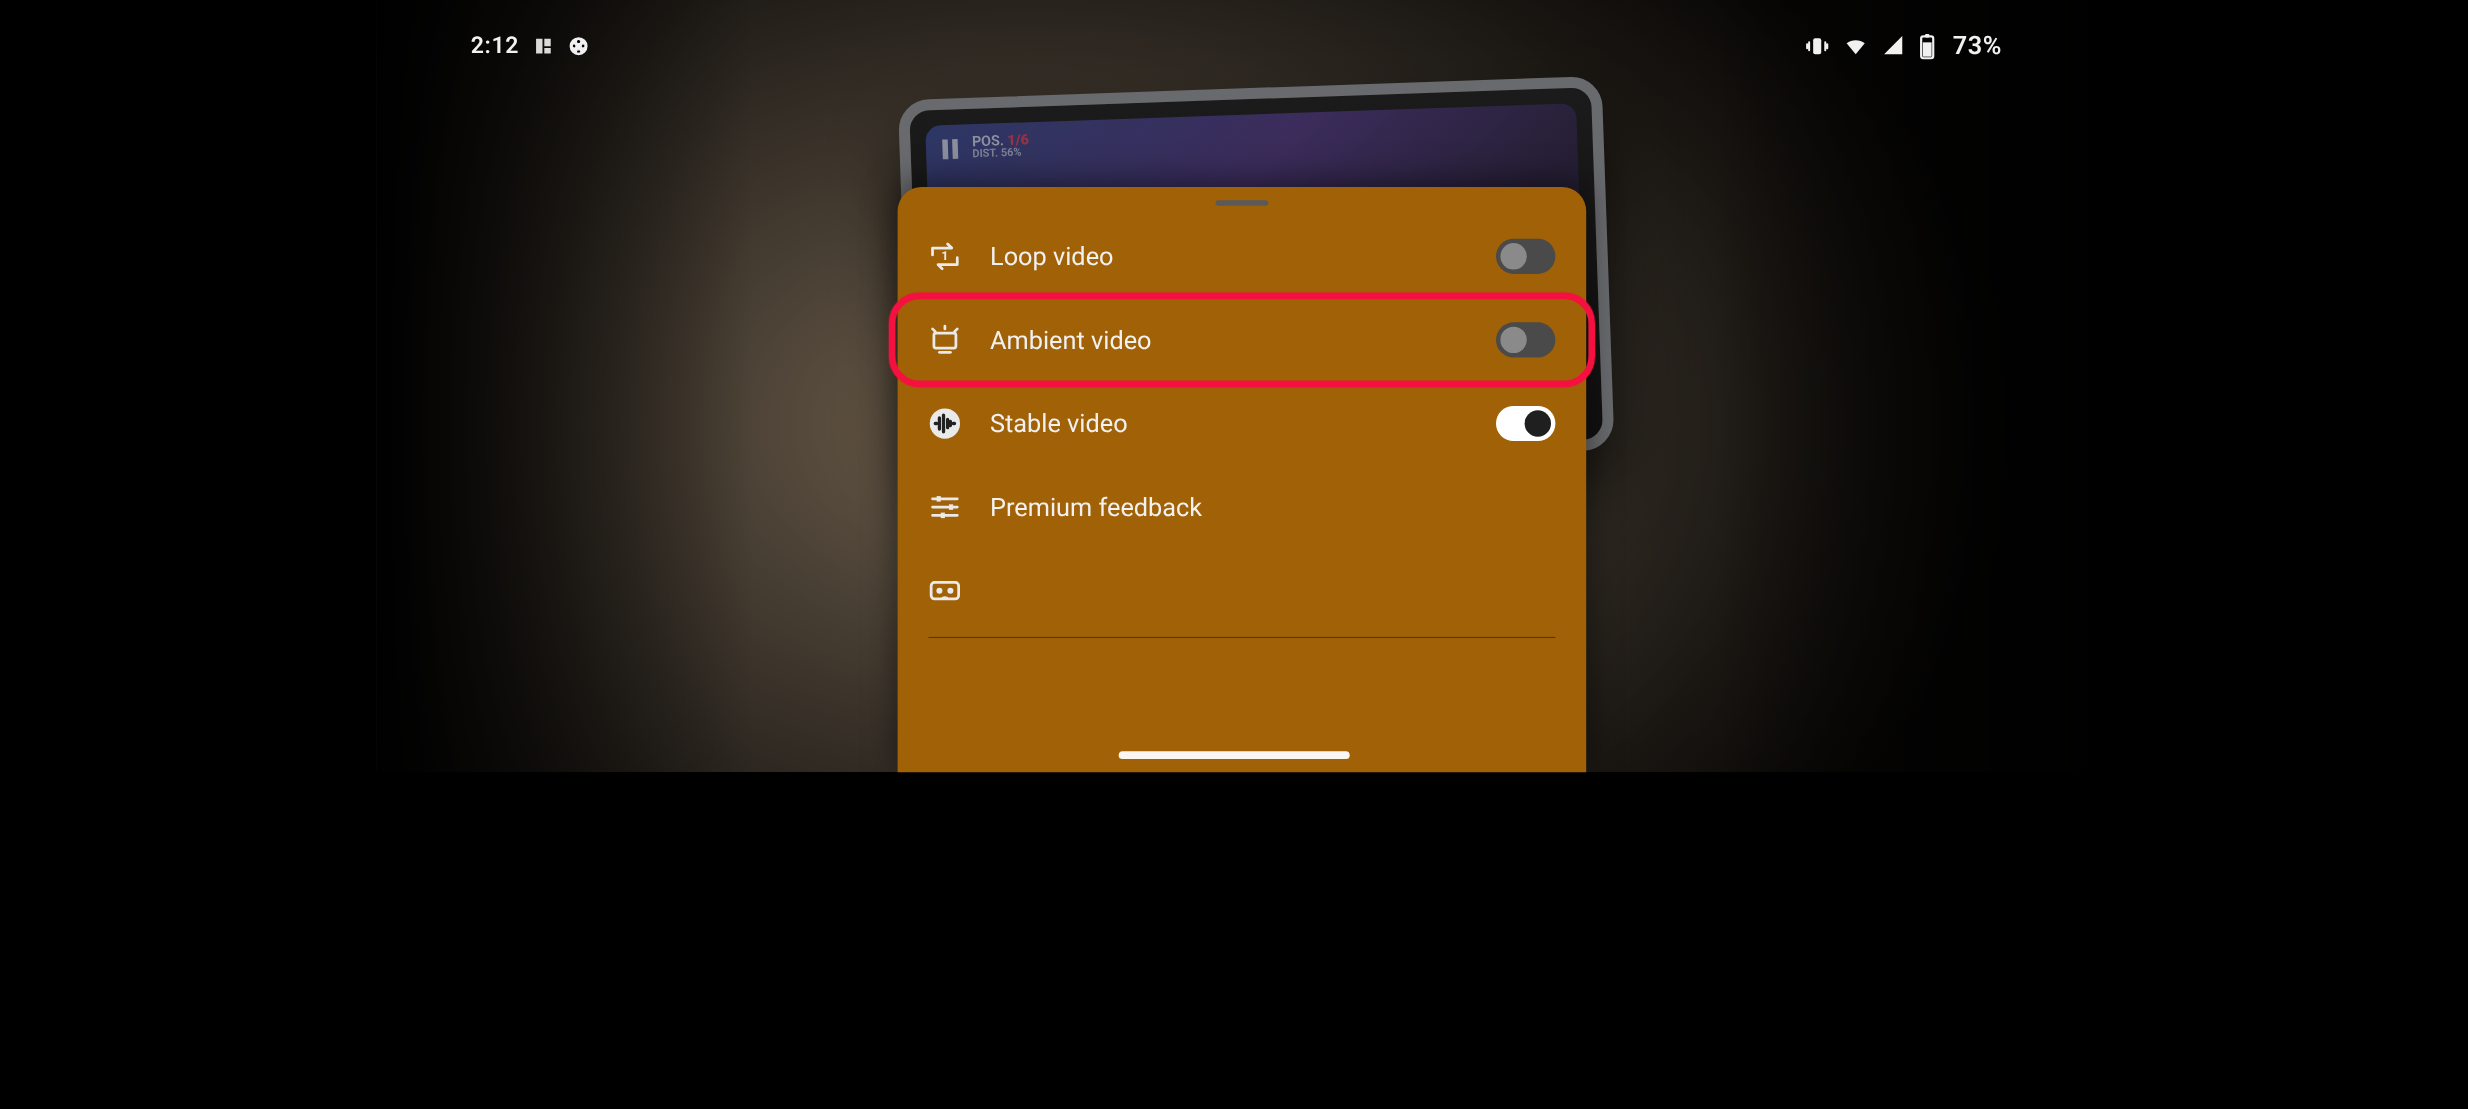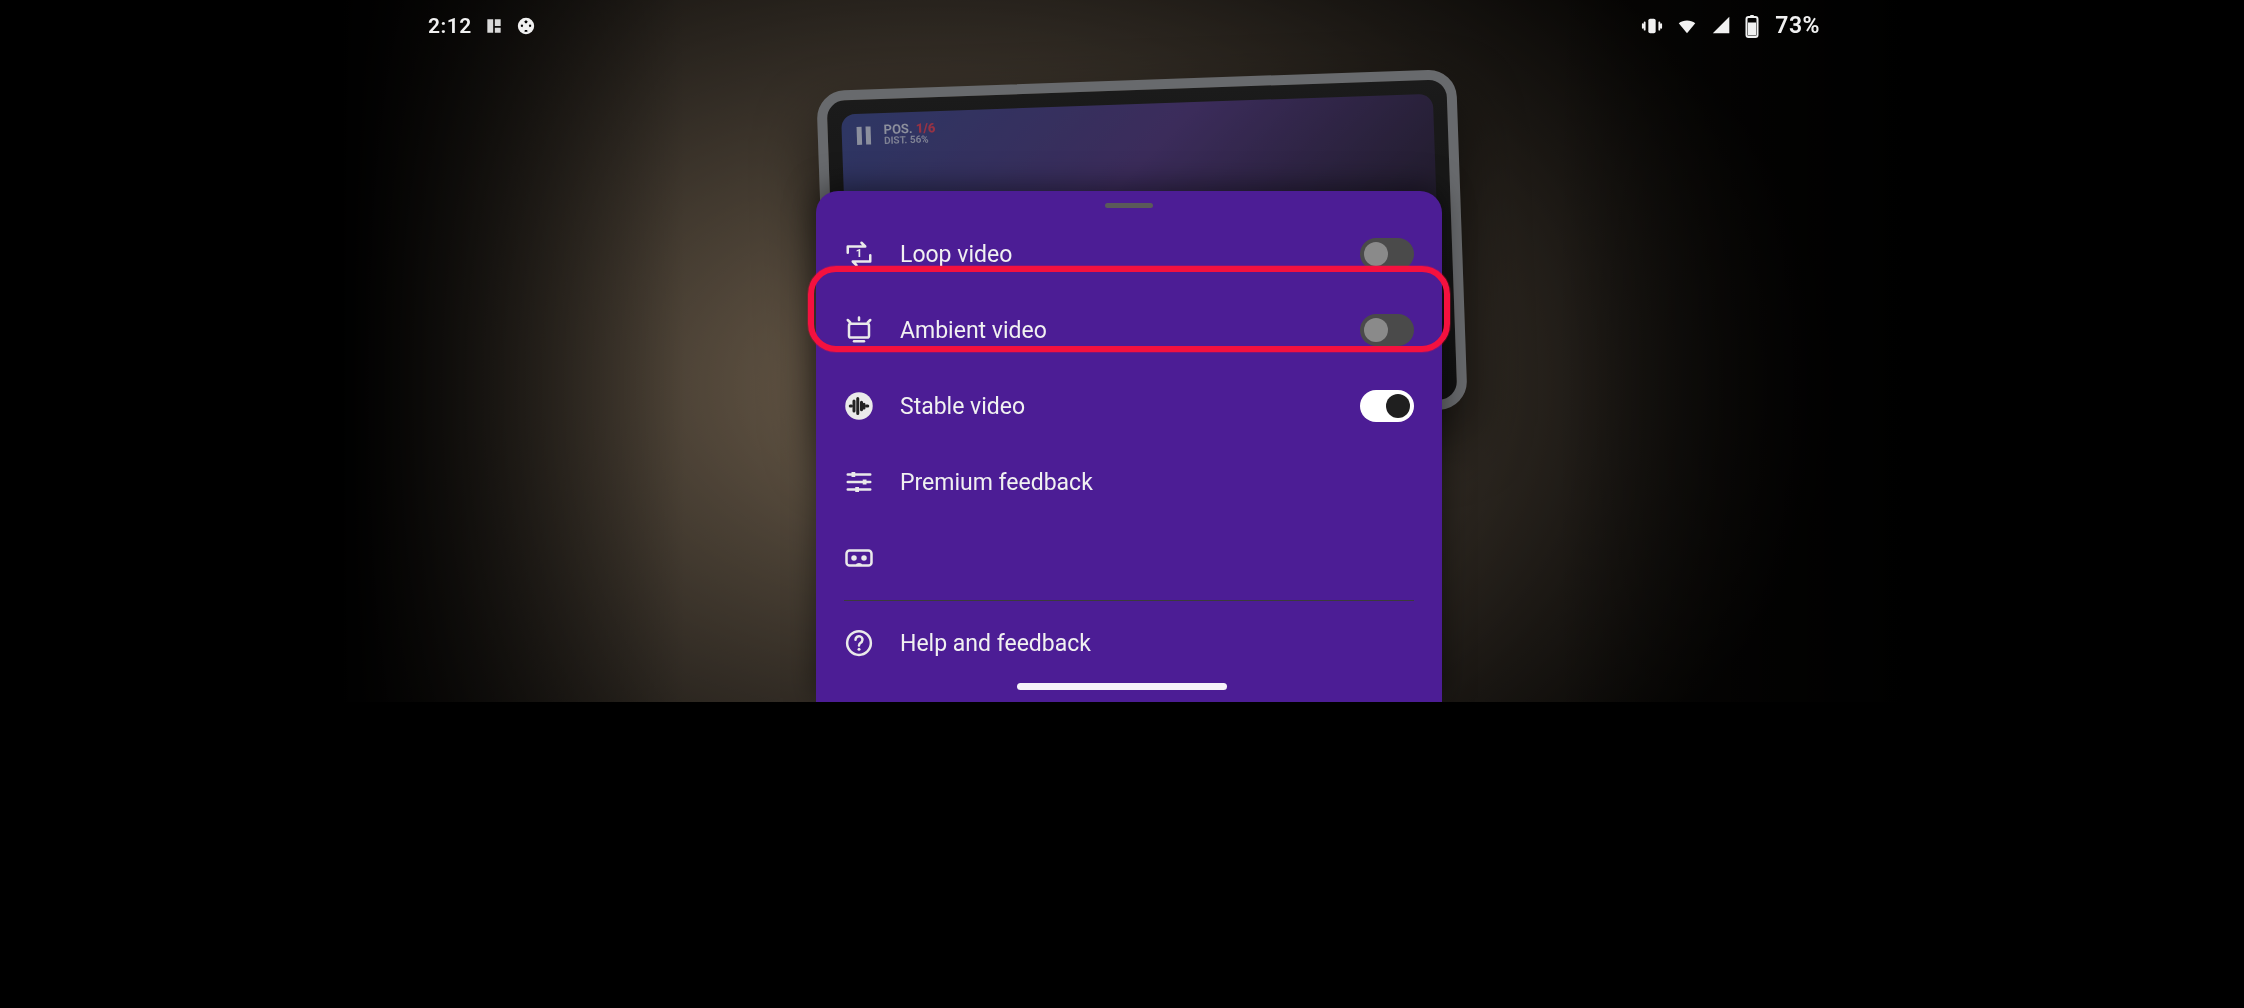--- a/index.html
+++ b/index.html
@@ -70,44 +70,43 @@
   .video-bg .vignette-right {
     position: absolute; top: 0; bottom: 0;
     width: 22%;
   }
   .video-bg .vignette-left { left: 0; background: linear-gradient(90deg, #000 0%, rgba(0,0,0,0) 100%); }
   .video-bg .vignette-right { right: 0; background: linear-gradient(270deg, #000 0%, rgba(0,0,0,0) 100%); }
 
   
   .status-bar {
     position: absolute;
-    top: 12px; left: 86px; right: 82px;
+    top: 28px; left: 86px; right: 82px;
     display: flex; justify-content: space-between; align-items: center;
     font-size: 20px; font-weight: 600; letter-spacing: .5px;
     color: #f1f1f1;
     text-align: right;
   }
   .status-left, .status-right { display: flex; align-items: center; gap: 12px; }
   .status-left .clock { font-size: 21px; }
   .status-right .pct { font-size: 23px; margin-left: 4px; }
 
   .ic { display: inline-flex; }
 
   
   .sheet {
     position: absolute;
     left: 474px;
     width: 626px;
     top: 170px;
     bottom: 0;
-    background: #4c1d95;
+    background: #a16207;
     border-radius: 22px 22px 0 0;
     box-shadow: 0 -4px 30px rgba(0,0,0,0.5);
     overflow: hidden;
-    margin-top: 21px;
   }
   .sheet .handle {
     width: 48px; height: 5px;
     background: #5a5a5a;
     border-radius: 3px;
     margin: 12px auto 6px;
   }
   .menu {
     padding: 2px 0 0 0;
   }
@@ -293,29 +292,20 @@
         </div>
         <div class="row" id="row-4">
           <div class="icon-slot">
             <svg width="30" height="30" viewBox="0 0 24 24" style="color:#eaeaea">
               <use href="#vr-icon"></use>
             </svg>
           </div>
           <div class="trail"></div>
         </div>
         <div class="divider"></div>
-        <div class="row" id="row-5">
-          <div class="icon-slot">
-            <svg width="30" height="30" viewBox="0 0 24 24" style="color:#eaeaea">
-              <use href="#help-icon"></use>
-            </svg>
-          </div>
-          <div class="label">Help and feedback</div>
-          <div class="trail"></div>
-        </div>
       </div>
   </div>
 
   <div class="highlight-box" id="highlight" style="left: 466px; top: 266px; width: 630px; height: 74px;"></div>
 
   <div class="nav-handle"></div>
 </div>
 
 <svg width="0" height="0" style="position:absolute">
   <defs>

